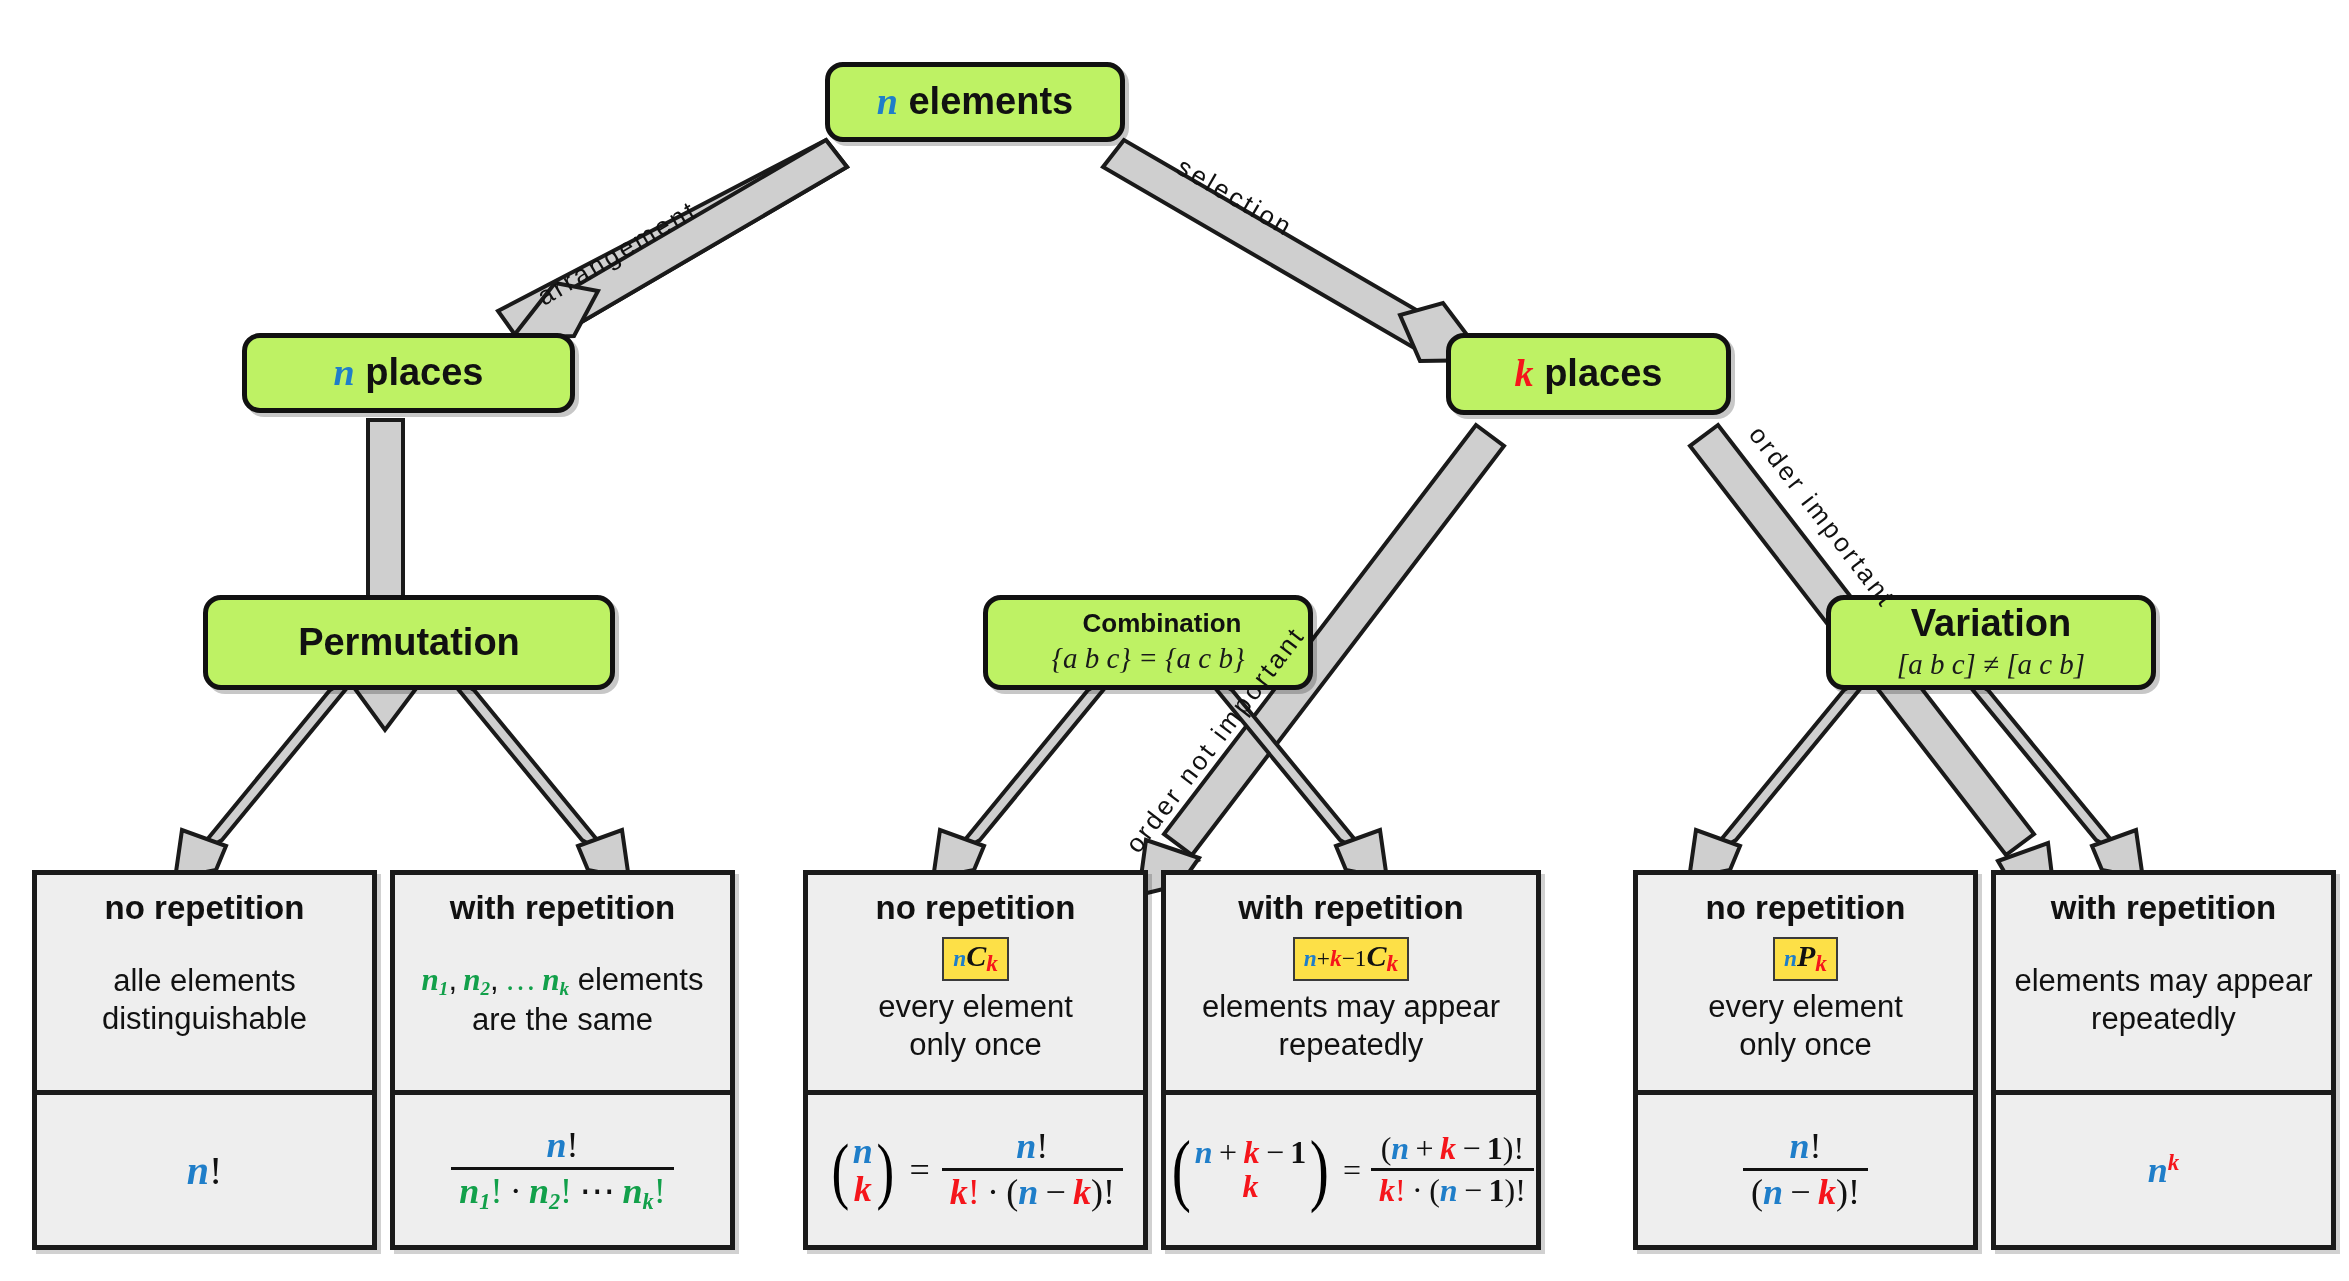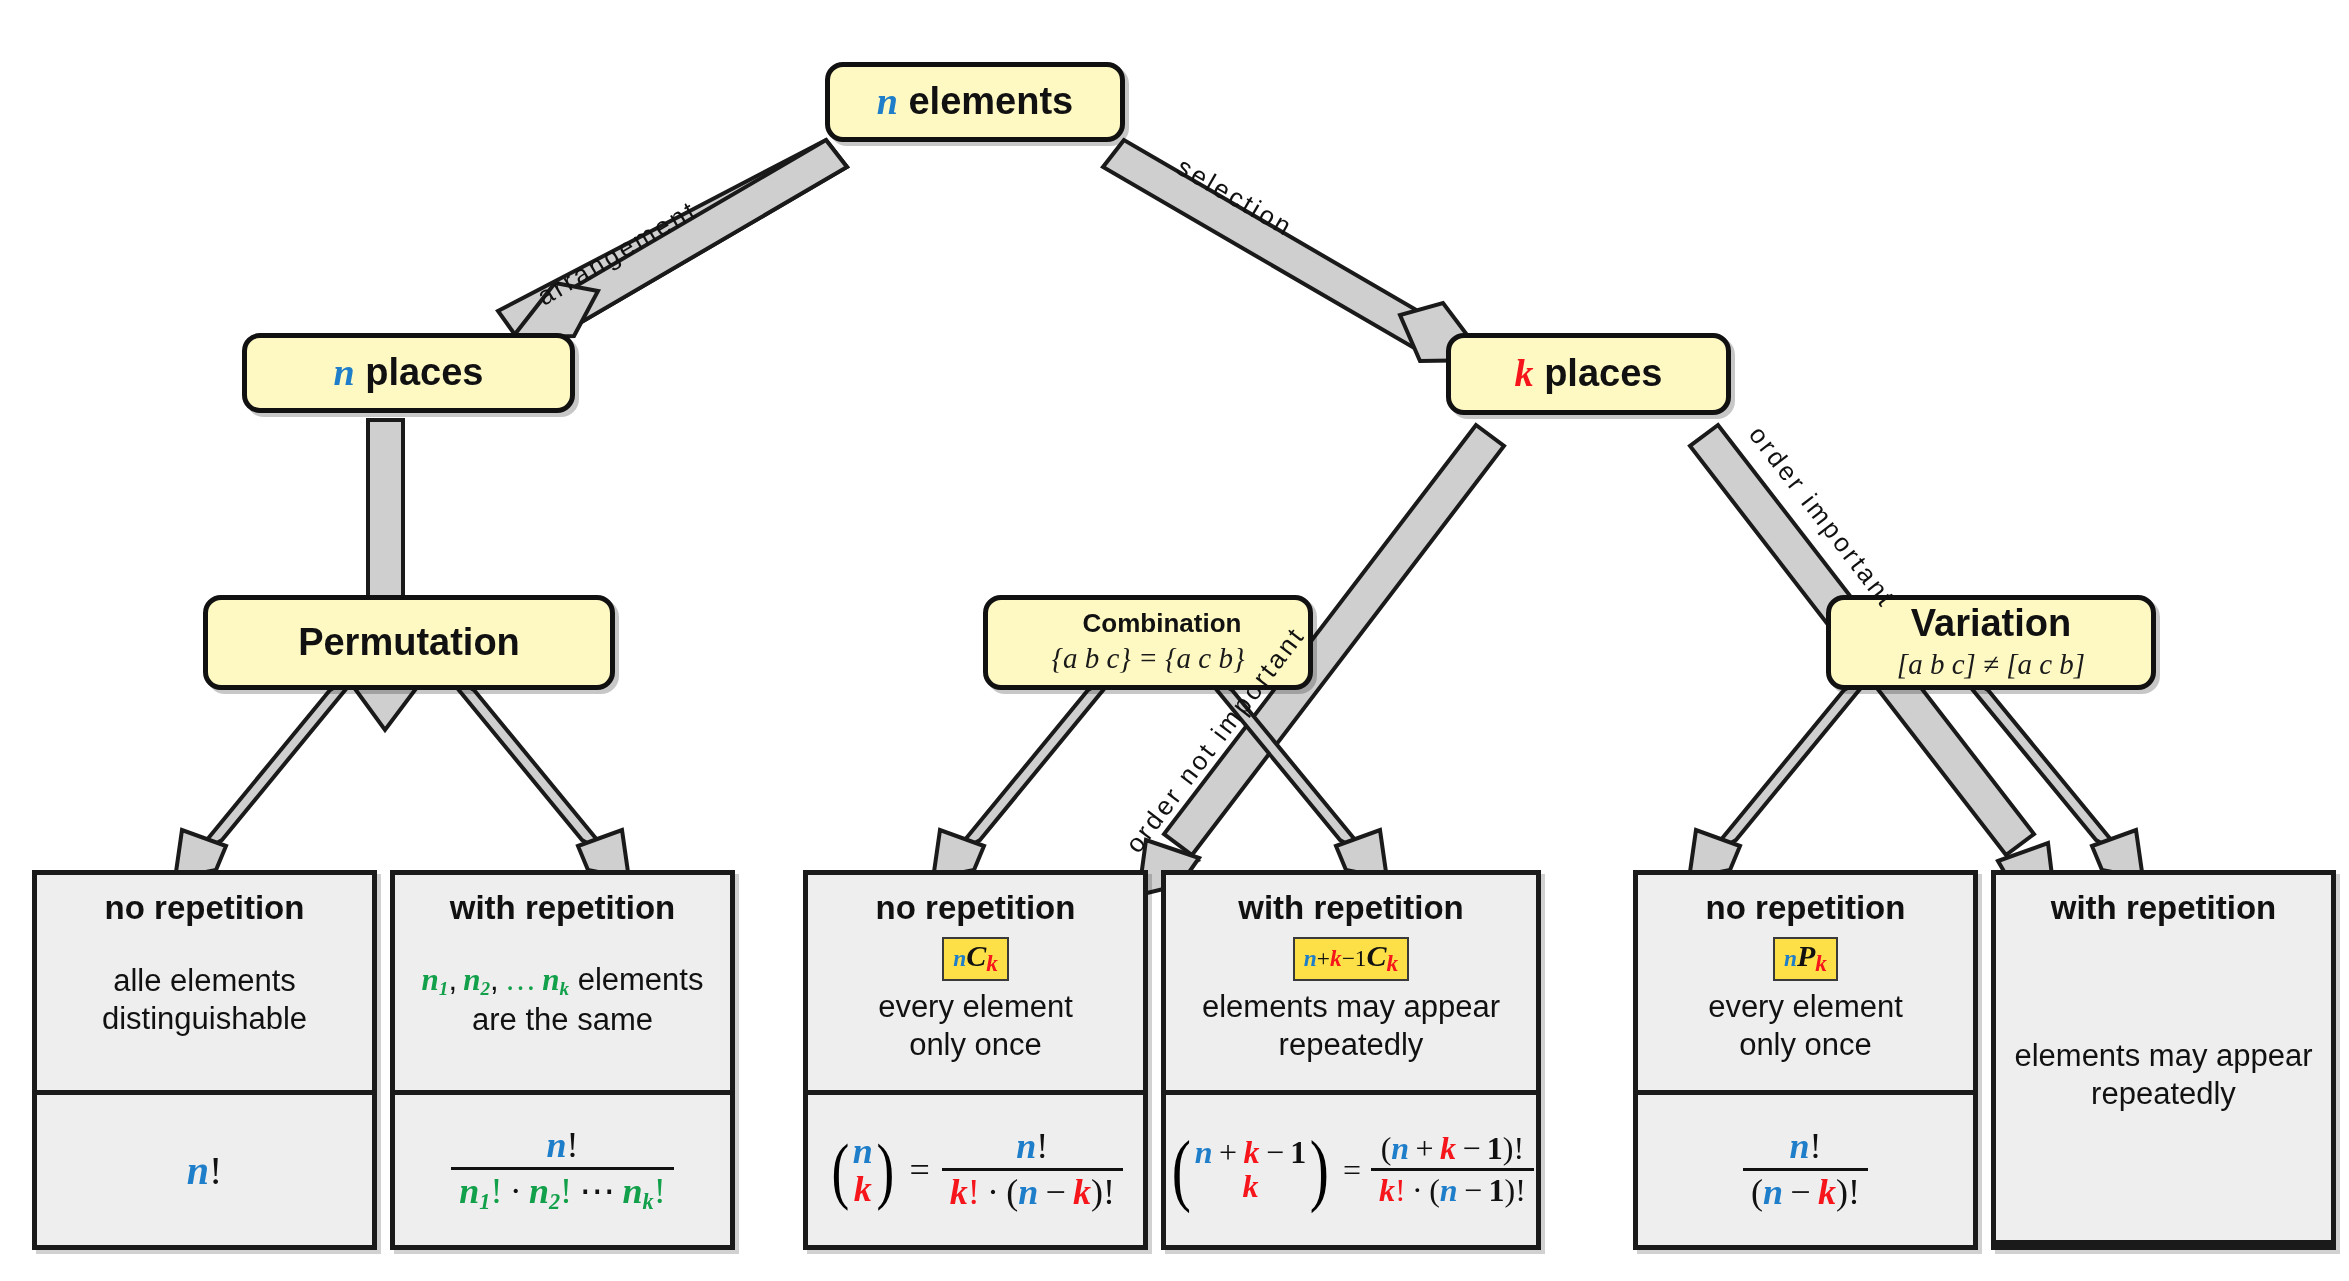--- a/index.html
+++ b/index.html
@@ -12,21 +12,21 @@
     width:2349px;
     height:1281px;
     background:#ffffff;
     overflow:hidden;
   }
 
   
   .node{
     position:absolute;
     box-sizing:border-box;
-    background:#fef9c3;
+    background:#bef264;
     border:5px solid #111111;
     border-radius:18px;
     display:flex;
     flex-direction:column;
     align-items:center;
     justify-content:center;
     box-shadow:4px 4px 0 rgba(0,0,0,0.22);
     z-index:5;
   }
   .node .title{
@@ -346,15 +346,20 @@
   <div class="leaf" style="left:1991px; top:870px; width:345px; height:380px;">
     <div class="leaf-top">
       <div class="leaf-head">with repetition</div>
       <div class="leaf-desc">
         <div>
           <div>elements may appear</div>
           <div>repeatedly</div>
         </div>
       </div>
     </div>
+    <div class="leaf-formula">
+      <span style="font-size:36px;">
+        <span class="mi blue">n</span><sup class="sp red">k</sup>
+      </span>
+    </div>
   </div>
 
 </div>
 
 </body></html>

